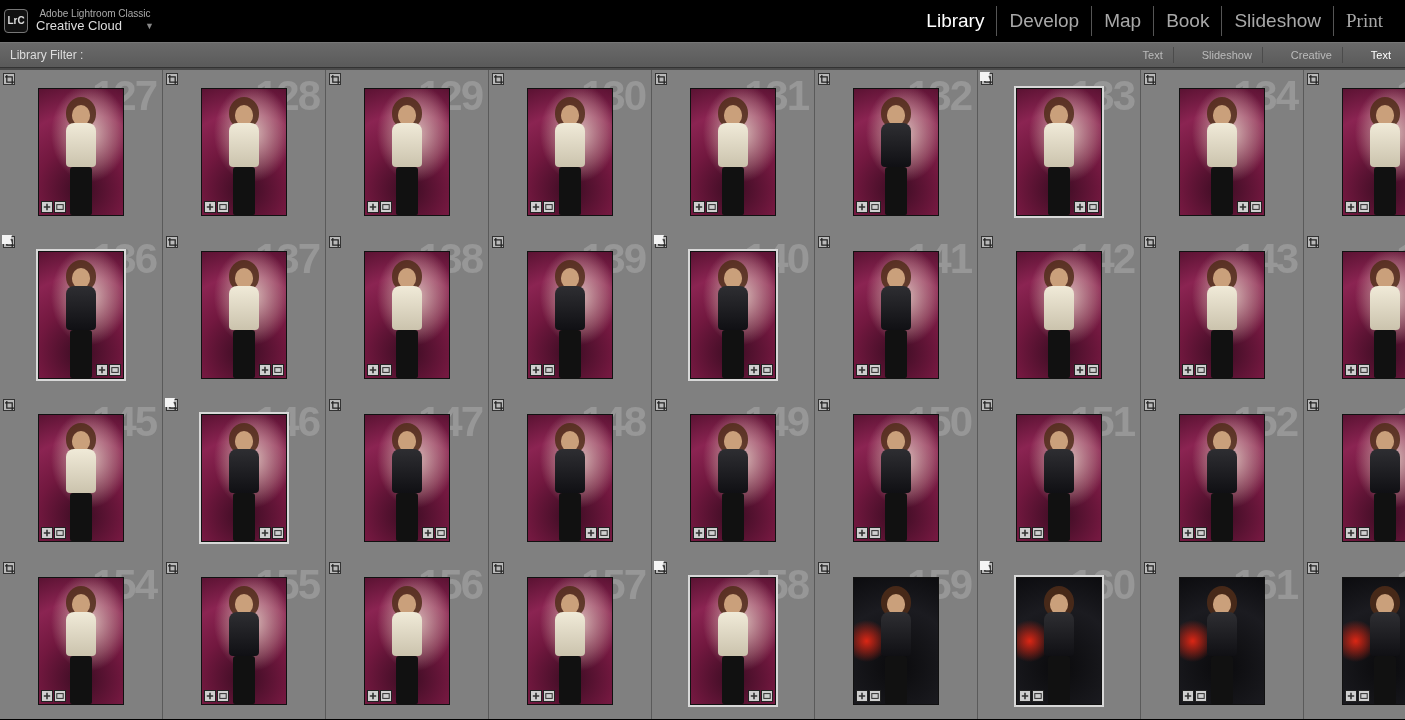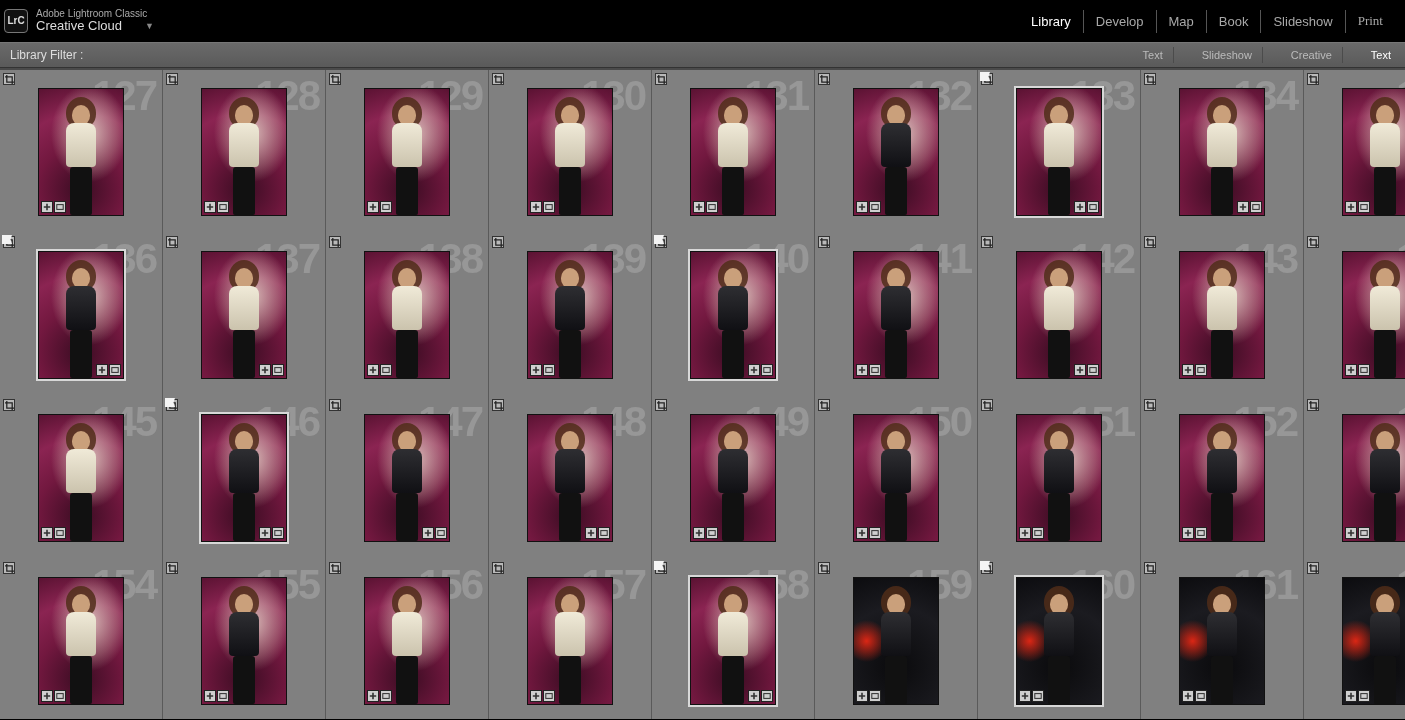--- a/index.html
+++ b/index.html
@@ -12,36 +12,36 @@
     overflow: hidden;
     user-select: none;
   }
   .top-bar {
     height: 42px;
     background: #000;
     display: flex;
     align-items: center;
     padding: 0 10px 0 4px;
   }
-  .top-left { display: flex; align-items: center; gap: 8px; }
+  .top-left { display: flex; align-items: center; gap: 8px; text-align: center; }
   .lrc-badge {
     width: 24px; height: 24px;
     border: 1px solid #777; border-radius: 4px;
     display: flex; align-items: center; justify-content: center;
     font-size: 10px; font-weight: 600; color: #ddd;
     background: #111;
   }
   .app-title { display: flex; flex-direction: column; line-height: 1.1; }
   .app-title .line1 { font-size: 10px; color: #aaa; }
   .app-title .line2 { font-size: 13px; color: #ddd; display: flex; align-items: center; gap: 23px; }
   .dropdown-tri { font-size: 9px; color: #888; }
   .top-right { margin-left: auto; display: flex; align-items: center; }
   .module-tab {
     padding: 4px 12px;
-    font-size: 13px;
+    font-size: 19px;
     color: #a8a8a8;
     cursor: pointer;
     border-right: 1px solid #555;
   }
   .module-tab:last-child { border-right: none; font-family: Liberation Serif, serif; }
   .module-tab.active { color: #fff; font-weight: 500; }
 
   .filter-bar {
     height: 26px;
     background: linear-gradient(#6a6a6a, #5a5a5a);

